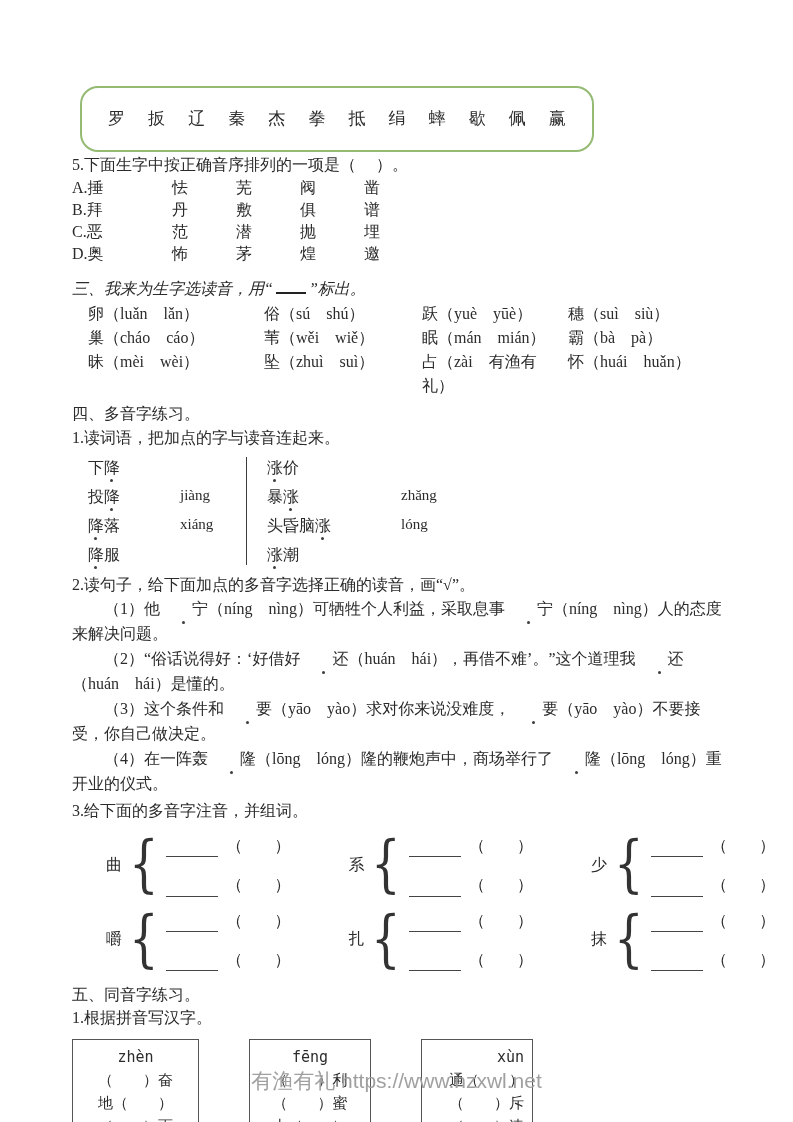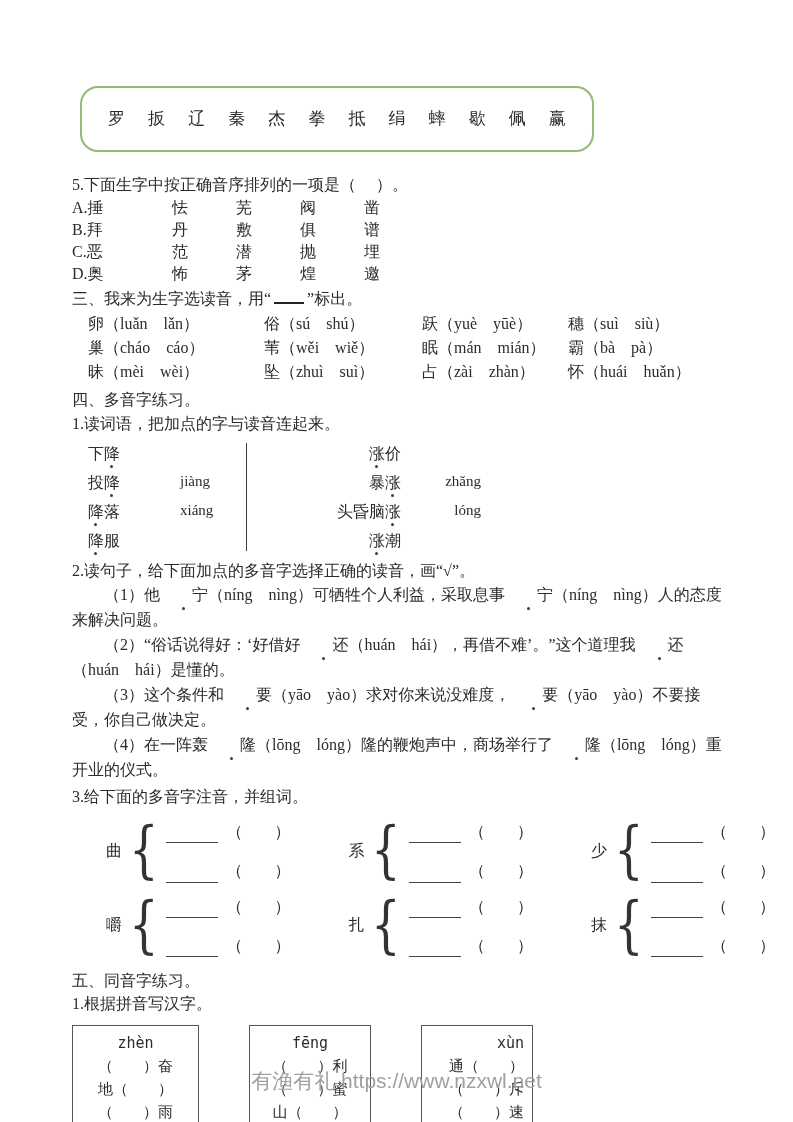--- a/index.html
+++ b/index.html
@@ -15,39 +15,39 @@
 
   
   .char-bank {
     width:514px; height:66px; margin-left:8px;
     border:2px solid #94ba74; border-radius:18px;
     display:flex; align-items:center; justify-content:space-between;
     padding:0 26px; font-size:17px;
   }
 
   
-  .q5-stem { margin-top:21px; }
+  .q5-stem { margin-top:1px; }
   .q5-options { line-height:22px; margin-top:1px; }
   .opt-row { display:grid; grid-template-columns:100px 64px 64px 64px 62px; }
 
   
-  .sec3-title { margin-top:2px; }
+  .sec3-title { margin-top:12px;font-style:italic; }
   .ublank { display:inline-block; width:30px; height:13px; border-bottom:2px solid #222; margin:0 3px; }
   .pinyin-grid {
     margin-left:16px; margin-top:2px;
     display:grid; grid-template-columns:176px 158px 146px auto;
     line-height:24px;
   }
 
   
   .sec-title { margin-top:4px; }
   .connect { display:flex; margin-left:16px; margin-top:4px; }
   .c-col { display:grid; grid-auto-rows:29px; align-items:center; }
   .c-left  { grid-template-columns:92px 66px; }
-  .c-right { grid-template-columns:134px 80px; padding-left:14px;text-align:right; }
+  .c-right { grid-template-columns:134px 80px; padding-left:14px; }
   .c-divider { width:1px; background:#3c3c3c; margin:4px 6px 4px 0; }
 
   .du { position:relative; display:inline-block; }
   .du::after {
     content:""; position:absolute; left:50%; bottom:-3px;
     width:3px; height:3px; margin-left:-2px; border-radius:50%; background:#3c3c3c;
   }
 
   .sentences p { text-indent:2em; line-height:25px; }
 
@@ -134,21 +134,21 @@
     <span>卵（luǎn　lǎn）</span>
     <span>俗（sú　shú）</span>
     <span>跃（yuè　yūè）</span>
     <span>穗（suì　siù）</span>
     <span>巢（cháo　cáo）</span>
     <span>苇（wěi　wiě）</span>
     <span>眠（mán　mián）</span>
     <span>霸（bà　pà）</span>
     <span>昧（mèi　wèi）</span>
     <span>坠（zhuì　suì）</span>
-    <span>占（zài　zhàn）</span>
+    <span>占（zài　有渔有礼）</span>
     <span>怀（huái　huǎn）</span>
   </div>
 
   <div class="sec-title">四、多音字练习。</div>
   <div>1.读词语，把加点的字与读音连起来。</div>
 
   <div class="connect">
     <div class="c-col c-left">
       <span>下<span class="du">降</span></span>
       <span class="py"></span>

